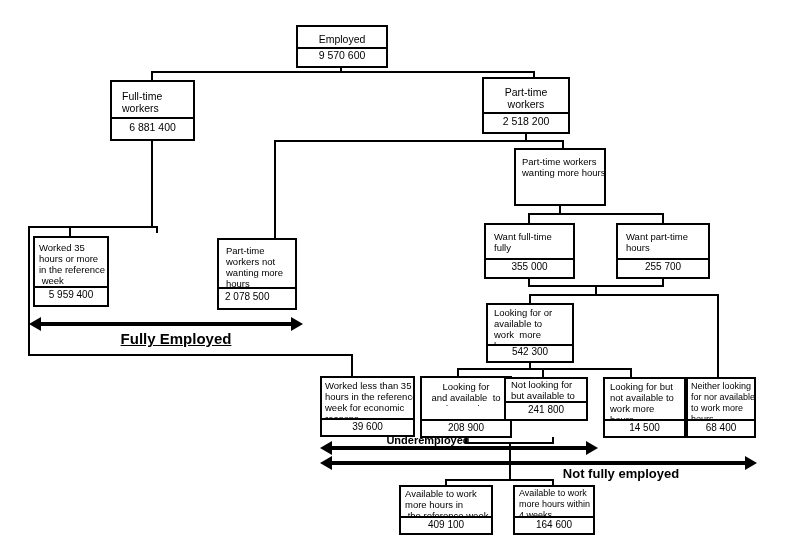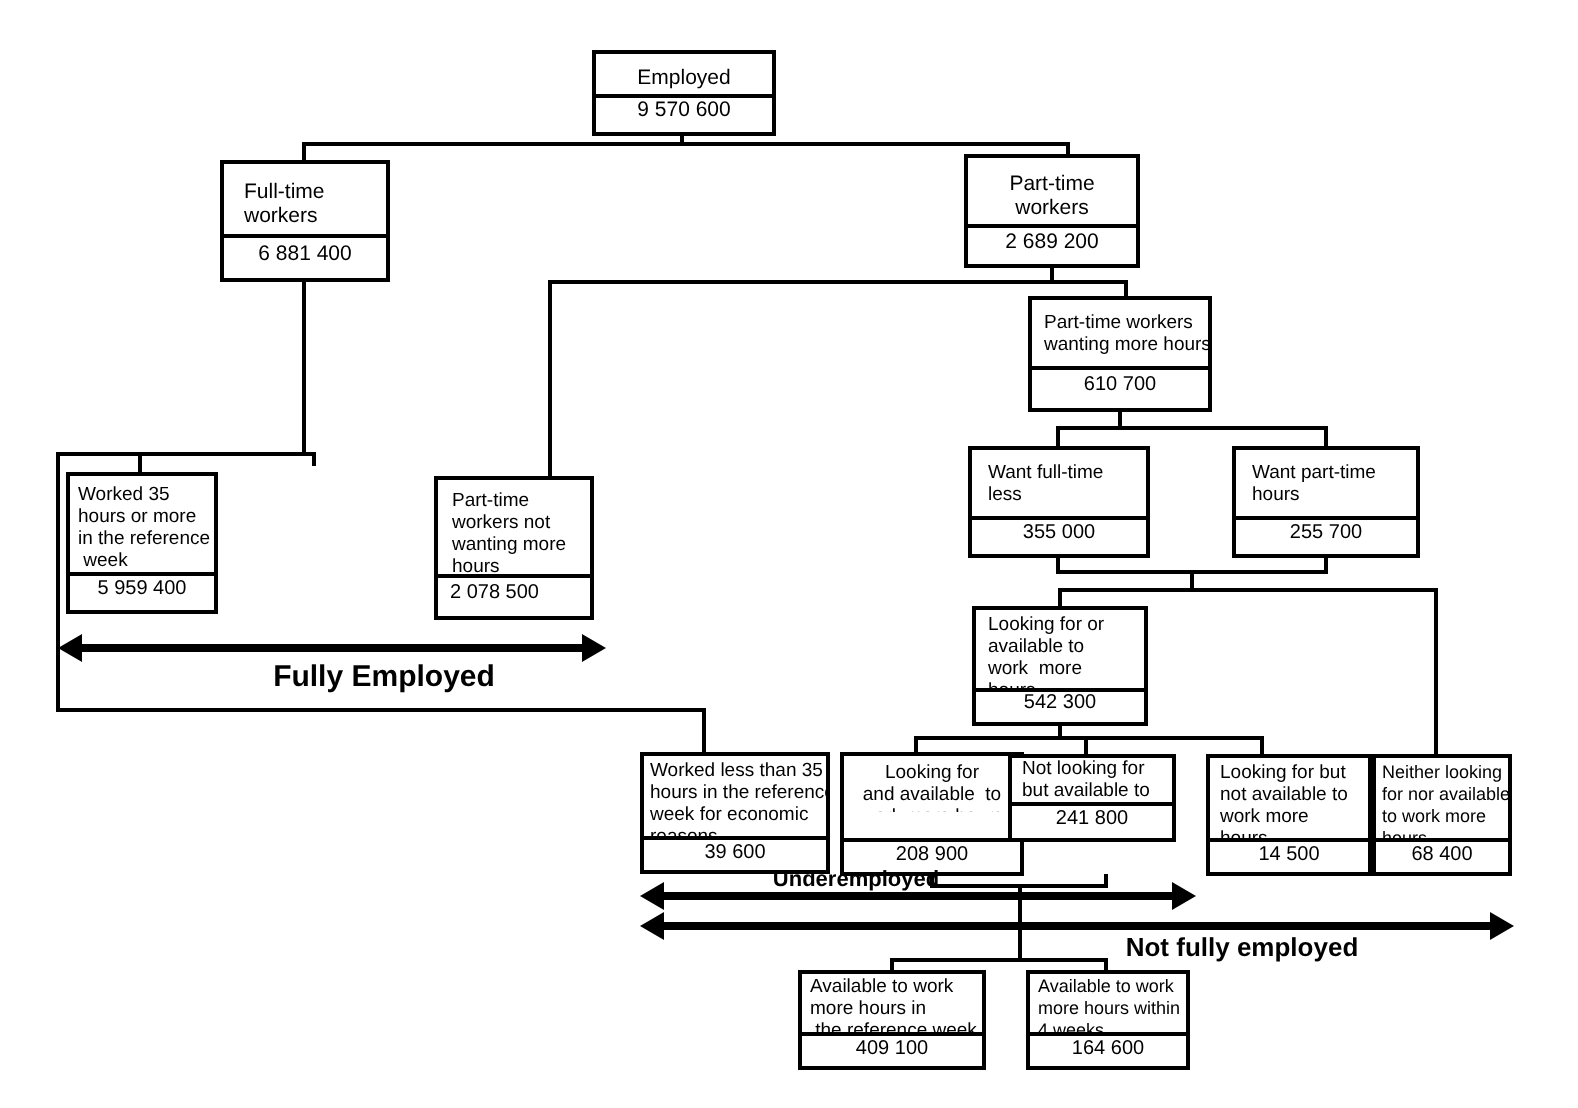--- a/index.html
+++ b/index.html
@@ -33,32 +33,31 @@
 
   <div class="box f10" style="left:110px;top:80px;width:85px;height:61px;">
     <div class="bt" style="padding-top:8px;padding-left:10px;">Full-time
 workers</div>
     <div class="bv" style="height:20px;line-height:16px;">6 881 400</div>
   </div>
 
   <div class="box center f10" style="left:482px;top:77px;width:88px;height:57px;">
     <div class="bt" style="padding-top:7px;">Part-time
 workers</div>
-    <div class="bv" style="height:18px;line-height:15px;">2 689 200</div>
+    <div class="bv" style="height:18px;line-height:15px;">2 518 200</div>
   </div>
 
   <div class="box" style="left:514px;top:148px;width:92px;height:58px;">
     <div class="bt" style="padding-top:6px;padding-left:6px;">Part-time workers
 wanting more hours</div>
-    <div class="bv" style="height:19px;line-height:16px;">610 700</div>
   </div>
 
   <div class="box" style="left:484px;top:223px;width:91px;height:56px;">
     <div class="bt" style="padding-top:6px;padding-left:8px;">Want full-time
-less</div>
+fully</div>
     <div class="bv" style="height:17px;">355 000</div>
   </div>
 
   <div class="box" style="left:616px;top:223px;width:94px;height:56px;">
     <div class="bt" style="padding-top:6px;padding-left:8px;">Want part-time
 hours</div>
     <div class="bv" style="height:17px;">255 700</div>
   </div>
 
   <div class="box" style="left:33px;top:236px;width:76px;height:71px;">
@@ -180,21 +179,21 @@
   <div class="ln" style="left:552px;top:437px;width:2px;height:7px;"></div>
   <div class="ln" style="left:465px;top:442px;width:89px;height:2px;"></div>
   <div class="ln" style="left:509px;top:444px;width:2px;height:36px;"></div>
   <div class="ln" style="left:445px;top:479px;width:109px;height:2px;"></div>
   <div class="ln" style="left:445px;top:481px;width:2px;height:4px;"></div>
   <div class="ln" style="left:552px;top:481px;width:2px;height:4px;"></div>
 
   <div class="bar" style="left:40px;top:322px;width:252px;"></div>
   <div class="ah l" style="left:29px;top:317px;"></div>
   <div class="ah r" style="left:291px;top:317px;"></div>
-  <div class="lbl" style="left:72px;top:330px;width:240px;font-size:15px;">Fully Employed</div>
+  <div class="lbl" style="left:56px;top:330px;width:240px;font-size:15px;text-decoration:underline;">Fully Employed</div>
 
   <div class="bar" style="left:331px;top:446px;width:256px;"></div>
   <div class="ah l" style="left:320px;top:441px;"></div>
   <div class="ah r" style="left:586px;top:441px;"></div>
   <div class="lbl" style="left:348px;top:434px;width:160px;font-size:11px;">Underemployed</div>
 
   <div class="bar" style="left:331px;top:461px;width:415px;"></div>
   <div class="ah l" style="left:320px;top:456px;"></div>
   <div class="ah r" style="left:745px;top:456px;"></div>
   <div class="lbl" style="left:521px;top:466px;width:200px;font-size:13px;">Not fully employed</div>

